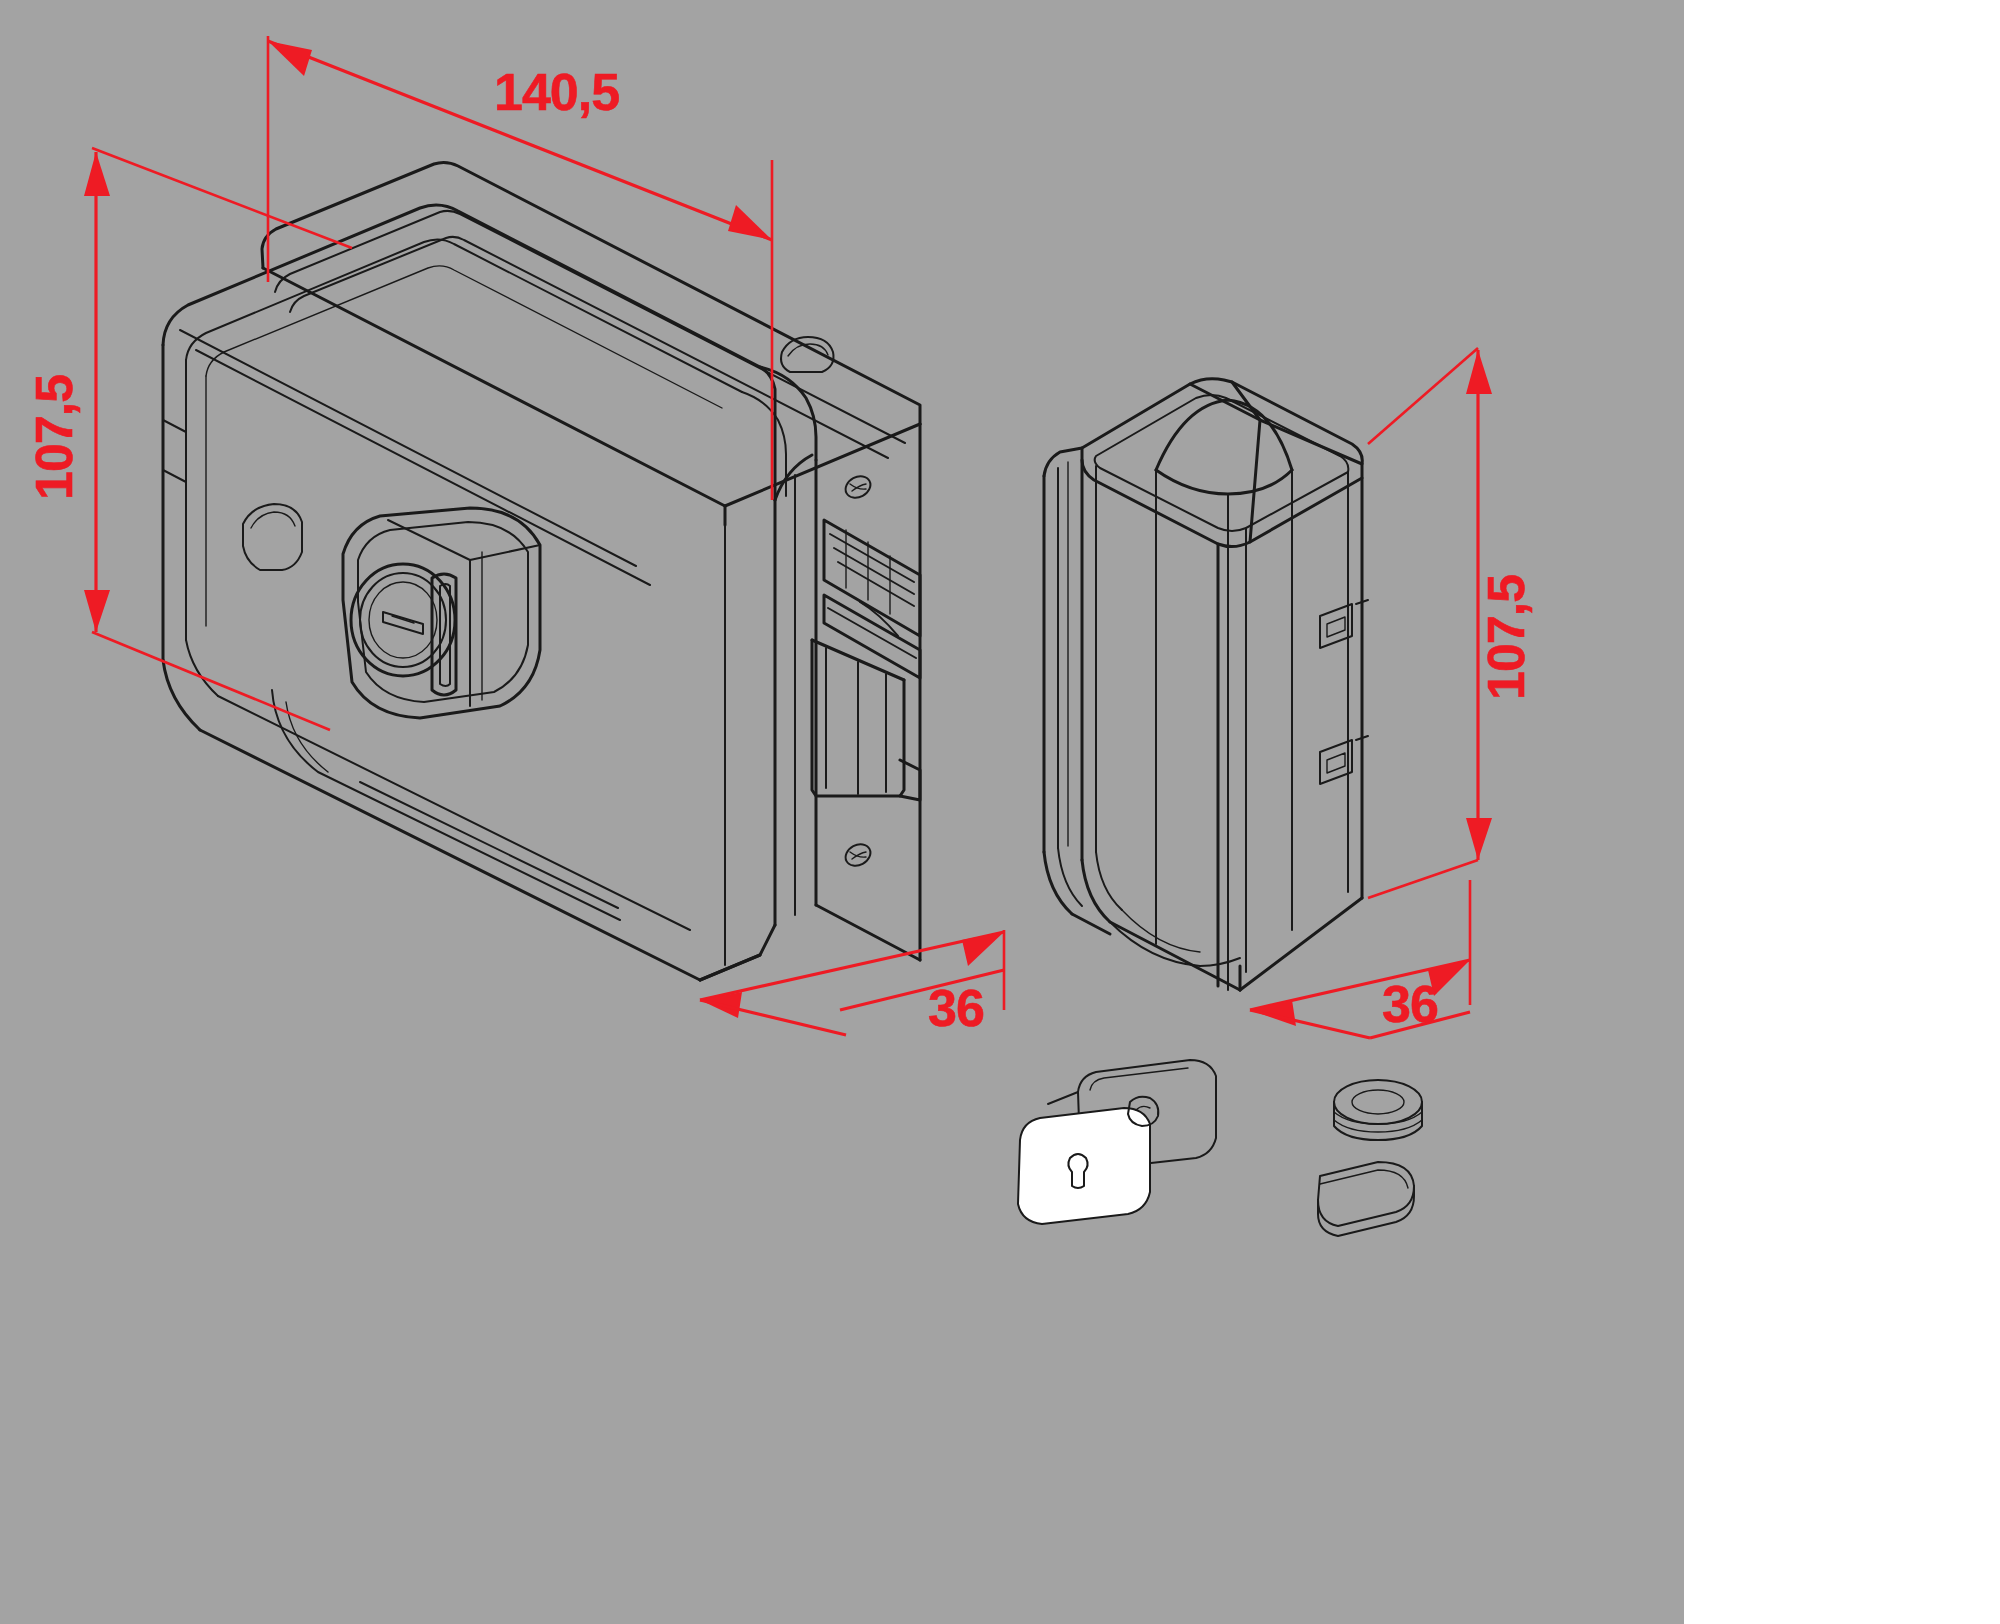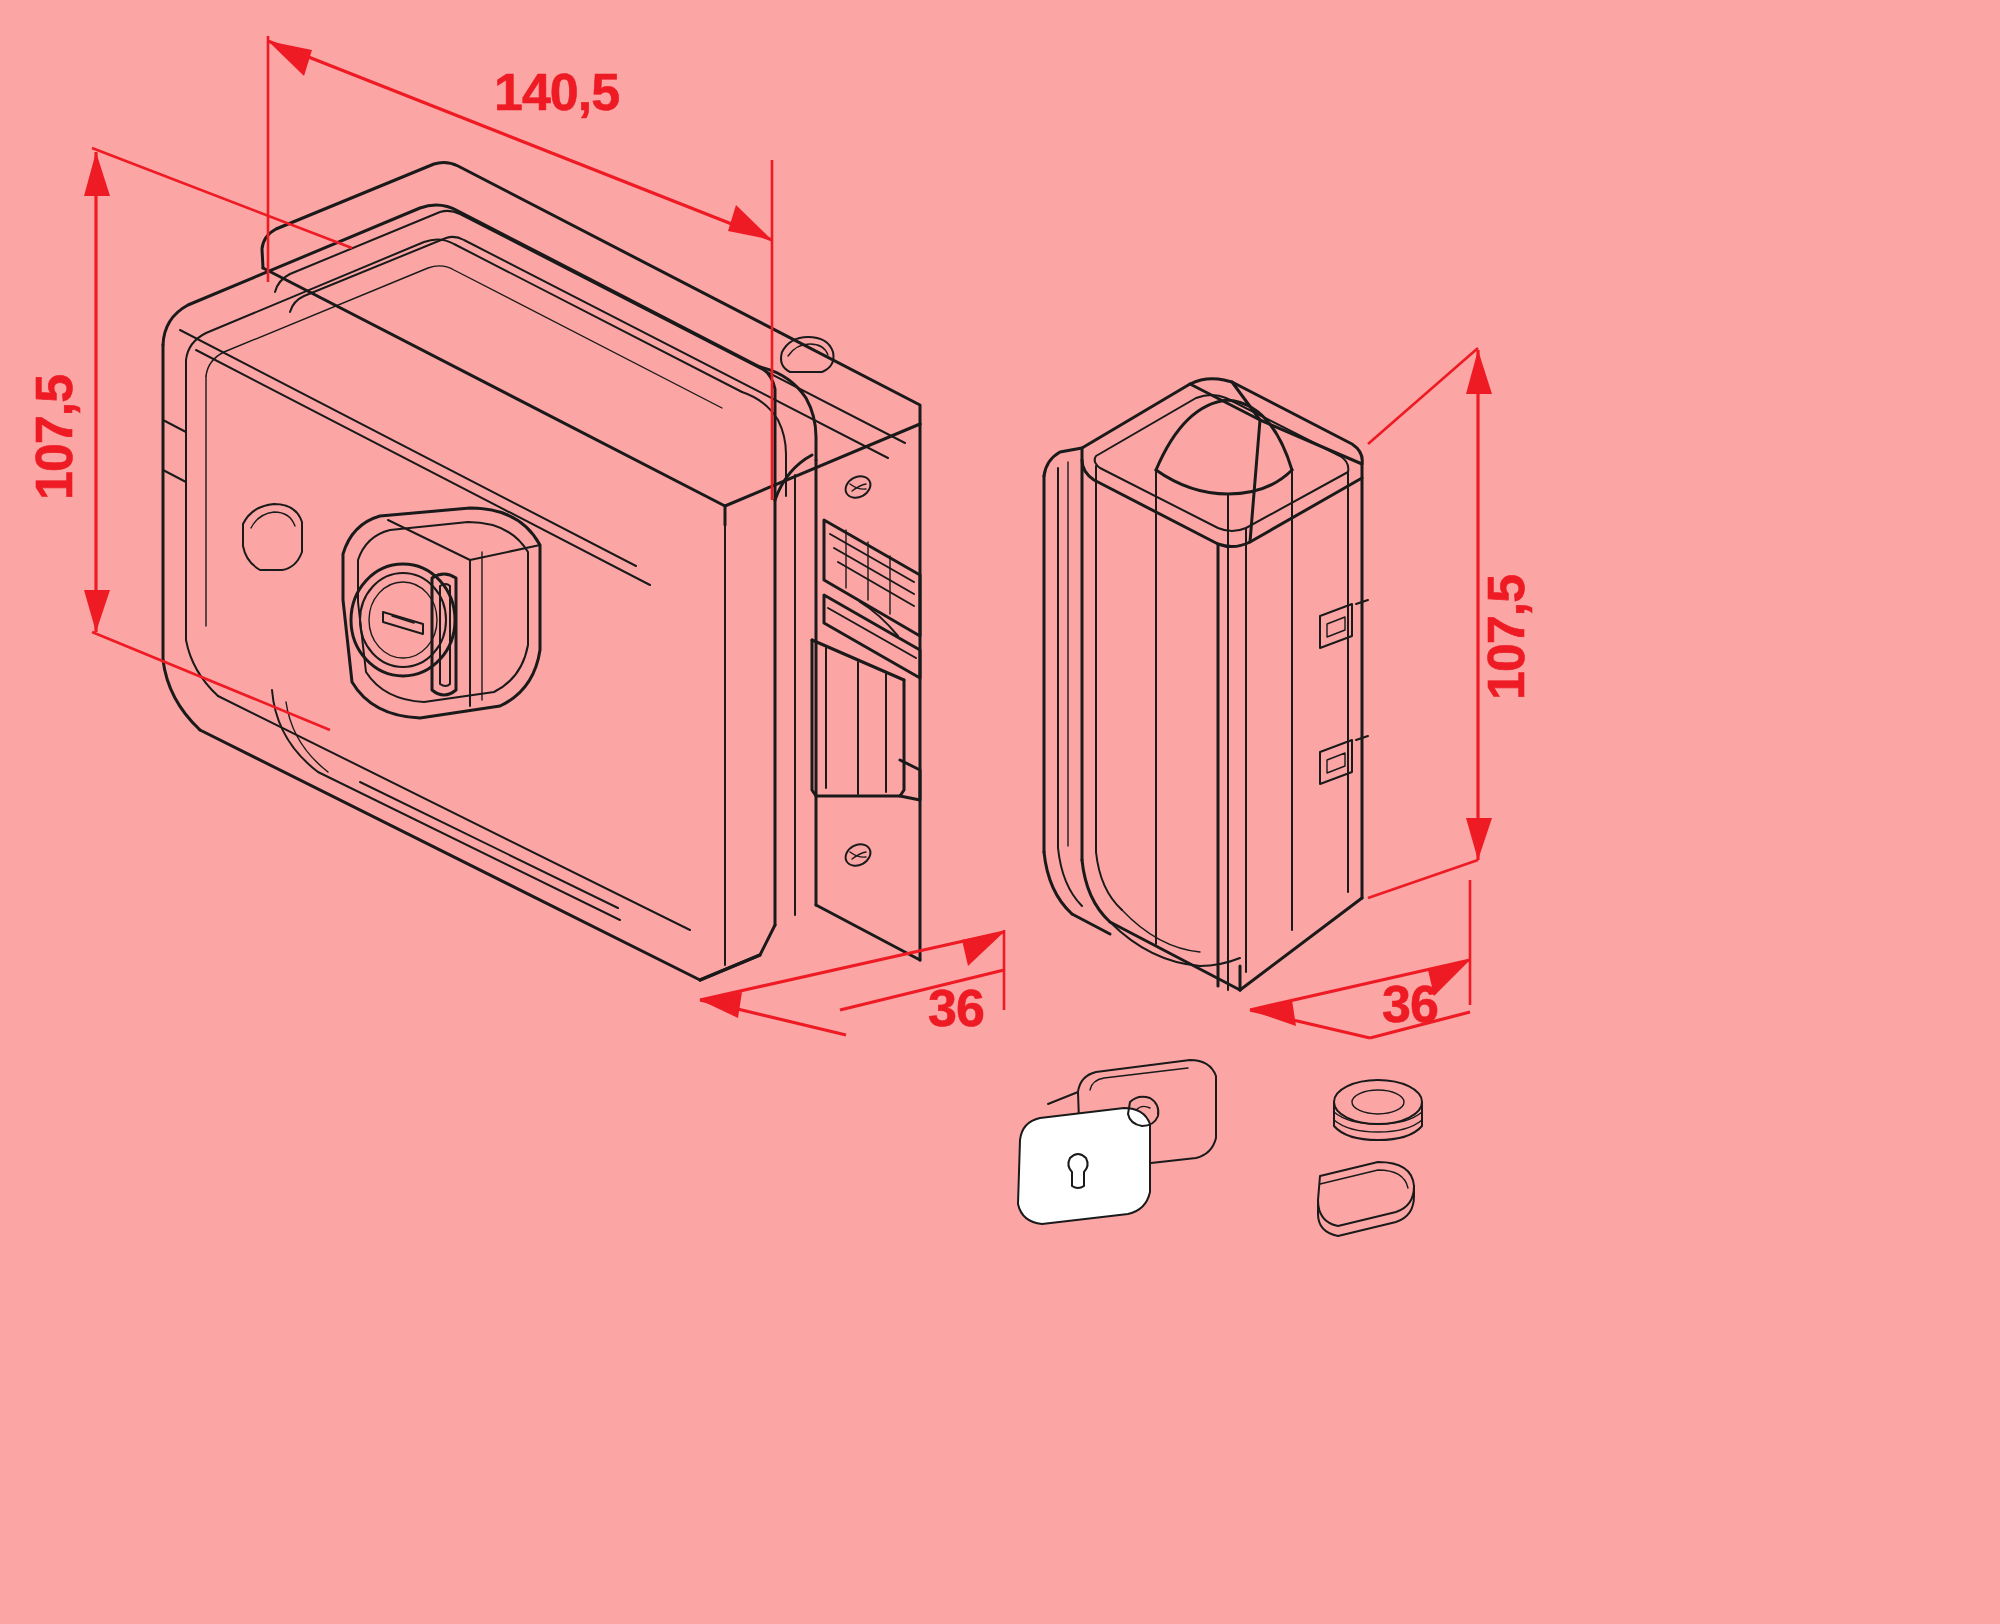--- a/index.html
+++ b/index.html
@@ -6,23 +6,23 @@
   html, body {
     margin: 0;
     padding: 0;
     background: #ffffff;
   }
   body {
     font-family: "Liberation Sans", sans-serif;
   }
   #sheet {
     position: relative;
-    width: 2000px;
+    width: 1684px;
     height: 1624px;
-    background: #fca5a5;
+    background: #a3a3a3;
     overflow: hidden;
     text-decoration: underline;
   }
   #drawing {
     position: absolute;
     left: 0;
     top: 0;
     width: 2000px;
     height: 1624px;
   }

